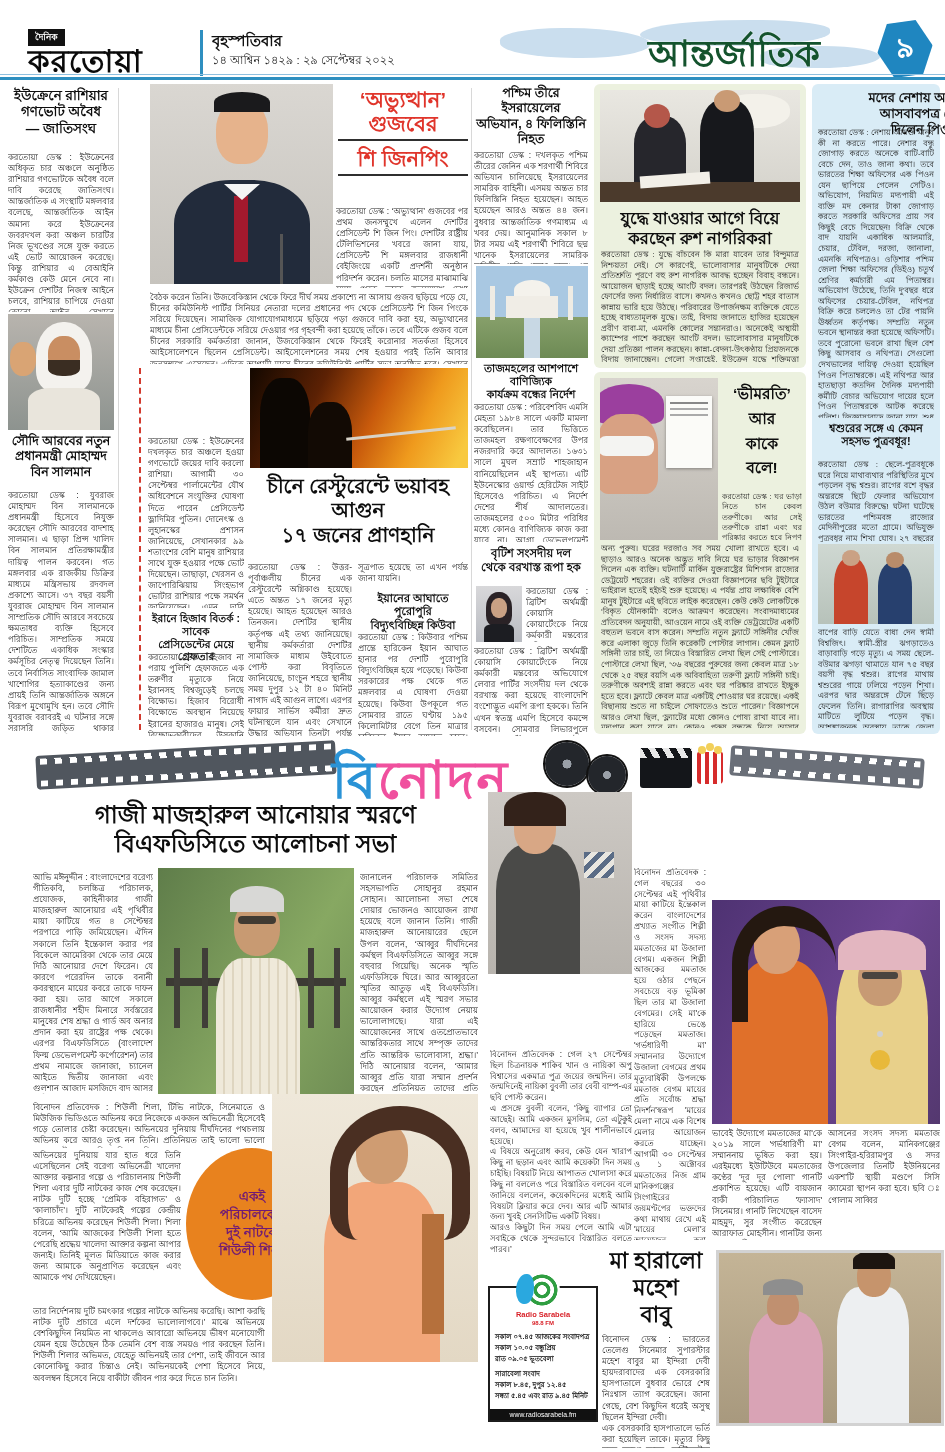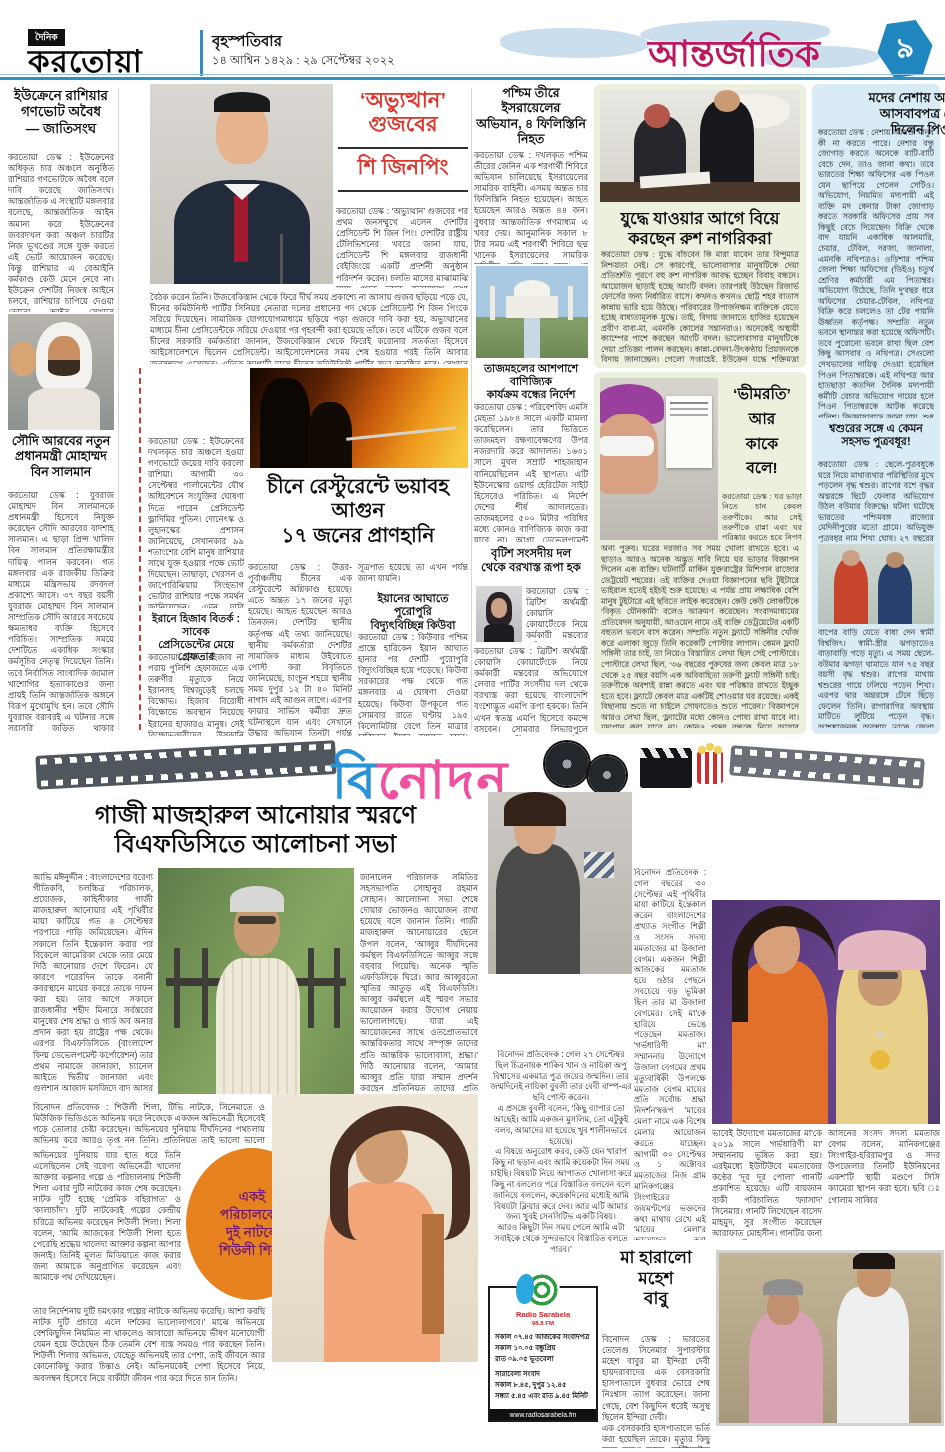--- a/index.html
+++ b/index.html
@@ -6,28 +6,28 @@
   #page{position:relative;width:945px;height:1452px;background:#fff;overflow:hidden;
         font-family:"Liberation Sans","DejaVu Sans",sans-serif;}
   .abs{position:absolute;}
   .body-txt{font-size:8.4px;line-height:1.32;text-align:justify;color:#1b1b1b;overflow:hidden;}
   .h-black{font-weight:700;color:#0d0d0d;text-align:center;white-space:pre-line;line-height:1.22;}
   .photo{position:absolute;overflow:hidden;}
   .vrule{position:absolute;width:1px;background:#d8d8d8;}
   
   .brand-top{display:inline-block;background:#111;color:#fff;font-size:9px;font-weight:700;padding:1px 7px;}
   .brand-main{font-size:31px;font-weight:800;color:#0a0a0a;letter-spacing:1px;line-height:1;}
-  .sec-title{font-size:36px;font-weight:800;color:#be185d;text-shadow:0 0 2px #fff;}
+  .sec-title{font-size:36px;font-weight:800;color:#14532d;text-shadow:0 0 2px #fff;}
   .hex{clip-path:polygon(25% 3%,75% 3%,98% 50%,75% 97%,25% 97%,2% 50%);background:#1f86c0;
        display:flex;align-items:center;justify-content:center;transform:rotate(-8deg);}
   .hex span{color:#fff;font-size:28px;font-weight:800;}
   .mapblob{position:absolute;background:#cadeee;}
   
   .red-line{display:block;color:#e0352b;font-weight:800;font-size:21px;text-align:center;
-            border-bottom:2px solid #2f2f2f;padding-bottom:11px;margin-bottom:6px;line-height:1.15;}
+            border-bottom:2px solid #2f2f2f;padding-bottom:3px;margin-bottom:6px;line-height:1.15;}
   .green-box{position:absolute;background:#ecf1df;border-radius:6px;}
   .blue-box{position:absolute;background:#d9ecf6;border-radius:6px;}
   .red-dash{position:absolute;border-left:2px dashed #d23a2e;width:0;}
   
   .strip{position:absolute;background:#50565e;border-radius:4px;}
   .strip .perf{position:absolute;left:4px;right:4px;height:6px;
       background:repeating-linear-gradient(90deg,#fff 0 7px,transparent 7px 15px);}
   .reel{position:absolute;border-radius:50%;background:radial-gradient(circle,#9aa0a8 0 14%,#23262b 15% 100%);box-shadow:0 0 0 2px #111;}
   .banner-title{position:absolute;font-size:52px;font-weight:800;letter-spacing:2px;}
   .clapper{position:absolute;background:#14161a;border-radius:3px;}
@@ -245,21 +245,21 @@
     <div class="pp" style="left:58px;top:12px;width:104px;height:110px;background:transparent;border-left:18px solid #4a2f22;border-right:18px solid #4a2f22;border-top:24px solid #4a2f22;border-radius:50% 50% 20% 20%;"></div>
     <div class="pp" style="left:150px;top:120px;width:22px;height:120px;background:#b5703c;"></div>
   </div>
 
   <div class="photo" style="left:488px;top:792px;width:144px;height:182px;background:linear-gradient(#cdc9c4,#b8b4ae);">
     <div class="pp" style="left:8px;top:52px;width:84px;height:130px;background:#4a4a48;border-radius:36% 36% 0 0;"></div>
     <div class="pp" style="left:26px;top:10px;width:42px;height:52px;background:#d8a785;border-radius:46%;"></div>
     <div class="pp" style="left:16px;top:0;width:62px;height:34px;background:#33221a;border-radius:50% 50% 0 0;"></div>
     <div class="pp" style="left:96px;top:60px;width:30px;height:26px;background:repeating-linear-gradient(135deg,#5a6c86 0 5px,#e8e6e0 5px 10px);"></div>
   </div>
-  <div class="abs body-txt" style="left:490px;top:1050px;width:142px;height:230px;white-space:pre-line;text-align:center;font-size:8.2px;">বিনোদন প্রতিবেদক : গেল ২৭ সেপ্টেম্বর ছিল চিত্রনায়ক শাকিব খান ও নায়িকা অপু বিশ্বাসের একমাত্র পুত্র জয়ের জন্মদিন। তার জন্মদিনেই নায়িকা বুবলী তার বেবী বাম্প-এর ছবি পোস্ট করেন।
+  <div class="abs body-txt" style="left:490px;top:1050px;width:142px;height:230px;white-space:pre-line;font-size:8.2px;">বিনোদন প্রতিবেদক : গেল ২৭ সেপ্টেম্বর ছিল চিত্রনায়ক শাকিব খান ও নায়িকা অপু বিশ্বাসের একমাত্র পুত্র জয়ের জন্মদিন। তার জন্মদিনেই নায়িকা বুবলী তার বেবী বাম্প-এর ছবি পোস্ট করেন।
 এ প্রসঙ্গে বুবলী বলেন, ‘কিছু ব্যাপার তো আছেই। আমি একজন মুসলিম, তো এটুকুই বলব, আমাদের যা হয়েছে খুব শালীনভাবে হয়েছে।
 এ বিষয়ে অনুরোধ করব, কেউ যেন খারাপ কিছু না ছড়ান এবং আমি কয়েকটা দিন সময় চাইছি। বিষয়টি নিয়ে আপাতত খোলাসা করে কিছু না বললেও পরে বিস্তারিত বলবেন বলে জানিয়ে বললেন, কয়েকদিনের মধ্যেই আমি বিষয়টা ক্লিয়ার করে দেব। আর এটি আমার জন্য খুবই সেনসিটিভ একটি বিষয়।
 আরও কিছুটা দিন সময় পেলে আমি এটা সবাইকে থেকে সুন্দরভাবে বিস্তারিত বলতে পারব।’</div>
 
   <div class="radio-box" style="left:488px;top:1286px;width:106px;height:132px;">
     <div class="pp" style="left:34px;top:-16px;width:36px;height:36px;border-radius:50%;background:radial-gradient(circle,#fff 0 18%,#2f9e41 20% 32%,#fff 34% 46%,#2f9e41 48% 60%,#fff 62%);"></div>
     <div class="pp" style="left:26px;top:-14px;width:18px;height:30px;background:#2aa8df;border-radius:60% 40% 55% 45%;"></div>
     <div class="abs" style="left:0;top:22px;width:106px;text-align:center;font-size:7.5px;font-weight:700;color:#d81f26;">Radio Sarabela</div>
     <div class="abs" style="left:0;top:32px;width:106px;text-align:center;font-size:6px;font-weight:700;color:#d81f26;">98.8 FM</div>
     <div class="abs sched" style="left:5px;top:44px;width:98px;">সকাল ০৭.৪৫  আজকের সংবাদপত্র</div>
@@ -278,21 +278,21 @@
     <div class="pp" style="left:20px;top:6px;width:88px;height:96px;background:transparent;border-left:16px solid #241810;border-top:20px solid #241810;border-radius:50% 50% 0 0;"></div>
     <div class="pp" style="left:124px;top:40px;width:92px;height:184px;background:#e8d08a;border-radius:42% 42% 0 0;"></div>
     <div class="pp" style="left:146px;top:54px;width:44px;height:52px;background:#c79a74;border-radius:46%;"></div>
     <div class="pp" style="left:150px;top:72px;width:36px;height:7px;background:#4a4540;border-radius:3px;"></div>
     <div class="pp" style="left:126px;top:30px;width:88px;height:40px;background:#e3b6c0;border-radius:50% 50% 0 0;"></div>
     <div class="pp" style="left:158px;top:150px;width:20px;height:20px;background:#e8b93a;border-radius:50%;box-shadow:0 -26px 0 -7px #d0d0d0;"></div>
   </div>
   <div class="abs body-txt" style="left:712px;top:1128px;width:110px;height:112px;">ভাবেই উদ্যোগে মমতাজের মা'কে ২০১৯ সালে 'গর্ভধারিণী মা' সম্মাননায় ভূষিত করা হয়। এরইমধ্যে ইউটিউবে মমতাজের কণ্ঠের 'দূর দূর পোলা' গানটি প্রকাশিত হয়েছে। এটি বায়জান বাকী পরিচালিত 'ফ্যাসাদ' সিনেমার। গানটি লিখেছেন বাসেদ মাহমুদ, সুর সংগীত করেছেন আরাফাত মোহসীন। গানটির জন্য মমতাজ ভীষণ সাড়া পাচ্ছেন বলে জানান। মানিকগঞ্জের ২</div>
   <div class="abs body-txt" style="left:828px;top:1128px;width:112px;height:112px;">আসনের সংসদ সদস্য মমতাজ বেগম বলেন, মানিকগঞ্জের সিংগাইর-হরিরামপুর ও সদর উপজেলার তিনটি ইউনিয়নের একশ'টি স্থায়ী মণ্ডপে সিসি ক্যামেরা স্থাপন করা হবে। ছবি ঃ গোলাম সাব্বির</div>
 
-  <div class="abs h-black" style="left:602px;top:1248px;width:108px;font-size:17px;">মা হারালো
+  <div class="abs h-black" style="left:602px;top:1248px;width:108px;font-size:22px;">মা হারালো
 মহেশ
 বাবু</div>
   <div class="abs body-txt" style="left:602px;top:1334px;width:108px;height:114px;white-space:pre-line;">বিনোদন ডেস্ক : ভারতের তেলেগু সিনেমার সুপারস্টার মহেশ বাবুর মা ইন্দিরা দেবী হায়দরাবাদের এক বেসরকারি হাসপাতালে বুধবার ভোরে শেষ নিঃশ্বাস ত্যাগ করেছেন। জানা গেছে, বেশ কিছুদিন ধরেই অসুস্থ ছিলেন ইন্দিরা দেবী।
 এক বেসরকারি হাসপাতালে ভর্তি করা হয়েছিল তাকে। মৃত্যুর কিছু সময় আগে তাকে ভেন্টিলেটরে রাখা হয়েছিল। খবরটি শেয়ার করে পরিবারের পক্ষ থেকে দেয়া একটি বিবৃতি হয়েছে।</div>
   <div class="photo" style="left:716px;top:1250px;width:222px;height:170px;background:linear-gradient(#c4b496,#a8997e);border:3px solid #d2d2d2;">
     <div class="pp" style="left:118px;top:34px;width:72px;height:136px;background:#edeff1;border-radius:30% 30% 0 0;"></div>
     <div class="pp" style="left:138px;top:4px;width:34px;height:40px;background:#c6946c;border-radius:46%;"></div>
     <div class="pp" style="left:134px;top:-2px;width:42px;height:18px;background:#1d1510;border-radius:50% 50% 0 0;"></div>
     <div class="pp" style="left:30px;top:58px;width:74px;height:112px;background:#d9a3b5;border-radius:38% 38% 0 0;"></div>
     <div class="pp" style="left:48px;top:36px;width:32px;height:36px;background:#c09070;border-radius:46%;"></div>

